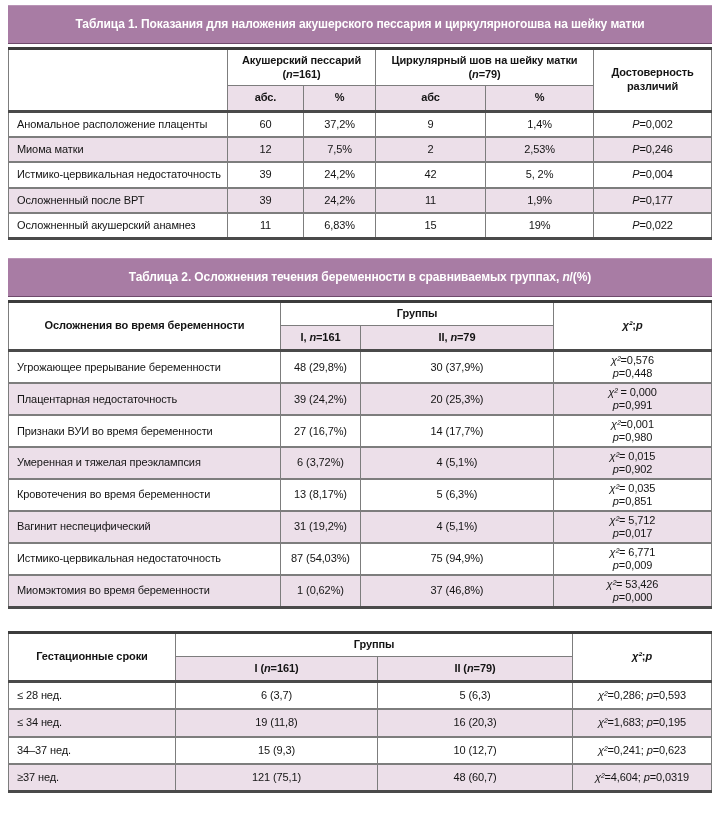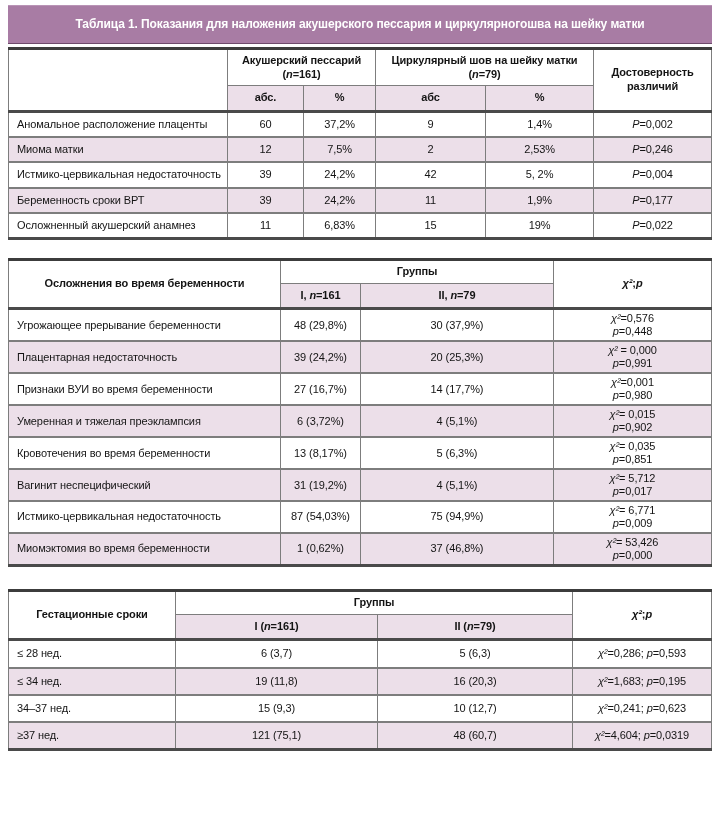--- a/index.html
+++ b/index.html
@@ -104,40 +104,43 @@
         </tr>
         <tr>
           <td class="lbl">Истмико-цервикальная недостаточность</td>
           <td>39</td>
           <td>24,2%</td>
           <td>42</td>
           <td>5, 2%</td>
           <td><i>P</i><span>=0,004</span></td>
         </tr>
         <tr class="alt">
-          <td class="lbl">Беременность сроки ВРТ</td>
+          <td class="lbl">Осложненный после ВРТ</td>
           <td>39</td>
           <td>24,2%</td>
           <td>11</td>
           <td>1,9%</td>
           <td><i>P</i><span>=0,177</span></td>
         </tr>
         <tr>
           <td class="lbl">Осложненный акушерский анамнез</td>
           <td>11</td>
           <td>6,83%</td>
           <td>15</td>
           <td>19%</td>
           <td><i>P</i><span>=0,022</span></td>
         </tr>
       </tbody>
     </table>
   </div>
 
   <div class="block b2">
+    <div class="band">
+      <span>Таблица 2. Осложнения течения беременности в сравниваемых группах, </span><i>n</i><span>/(%)</span>
+    </div>
     <table class="tbl t2">
       <colgroup>
         <col style="width:272px">
           <col style="width:80px">
           <col style="width:193px">
           <col>
       </colgroup>
       <thead>
         <tr>
           <th class="rs" rowspan="2">Осложнения во время беременности</th>

